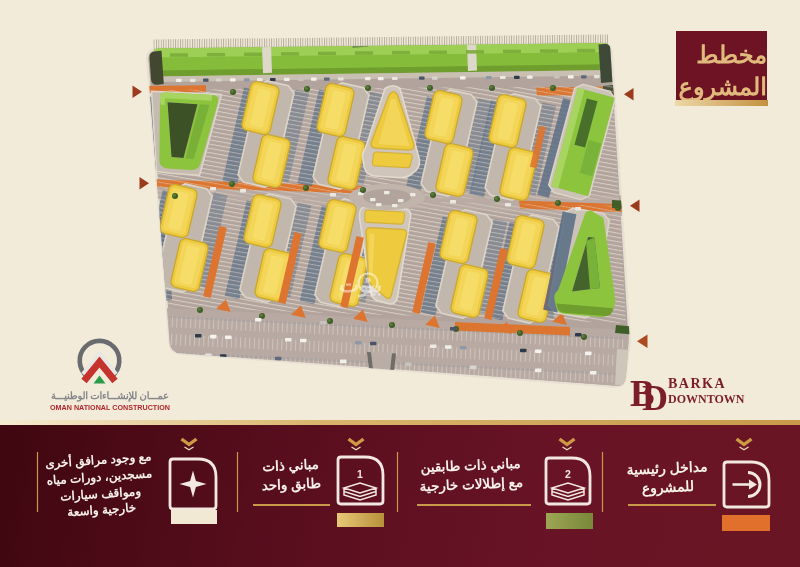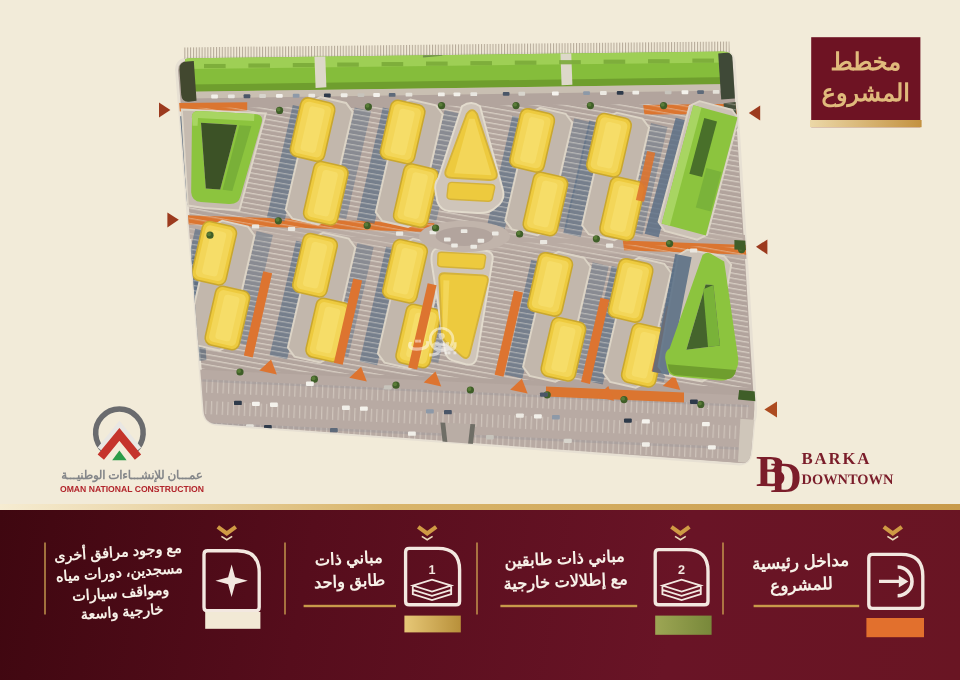--- a/index.html
+++ b/index.html
@@ -435,21 +435,21 @@
 </g>
 
 <polygon points="132.5,85.5 132.5,98 142,91.7" fill="#9c3a1e"></polygon>
 <polygon points="139.5,177 139.5,189.5 149,183.2" fill="#9c3a1e"></polygon>
 <polygon points="633.5,88 633.5,100.5 624,94.2" fill="#9c3a1e"></polygon>
 <polygon points="639.5,199.5 639.5,212 630,205.7" fill="#9c3a1e"></polygon>
 <polygon points="647.5,334.5 647.5,348 637,341.2" fill="#ad4b20"></polygon>
 </svg>
 
 <div class="abs" style="left:676px;top:31px;width:91px;height:75px;background:#6e1323;">
-  <div style="color:#e0ba7c;font-weight:bold;font-size:20px;text-align:center;direction:rtl;line-height:1.32;padding-top:8px;">مخطط<br>المشروع</div>
+  <div style="color:#e0ba7c;font-weight:bold;font-size:24px;text-align:right;direction:rtl;line-height:1.32;padding-top:8px;">مخطط<br>المشروع</div>
 </div>
 
 <div class="abs" style="left:675px;top:100px;width:93px;height:6px;background:linear-gradient(90deg,#ecd8a8,#c39140);"></div>
 
 <svg class="abs" style="left:30px;top:330px" width="160" height="85" viewBox="0 0 160 85">
 
   <path d="M 57,46 A 19.8,19.8 0 1 1 82,46" fill="none" stroke="#6a6b6e" stroke-width="4.6"></path>
 
   <path d="M54,45 L69.5,26 L85,45" fill="none" stroke="#e9e7e3" stroke-width="6.8"></path>
   <path d="M54,51 L69.5,32 L85,51" fill="none" stroke="#c5342c" stroke-width="6.8"></path>

